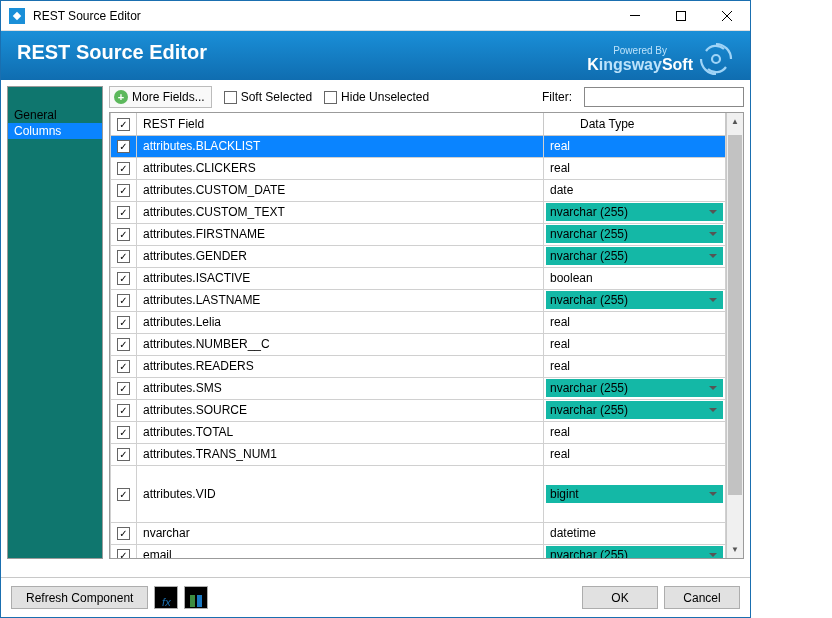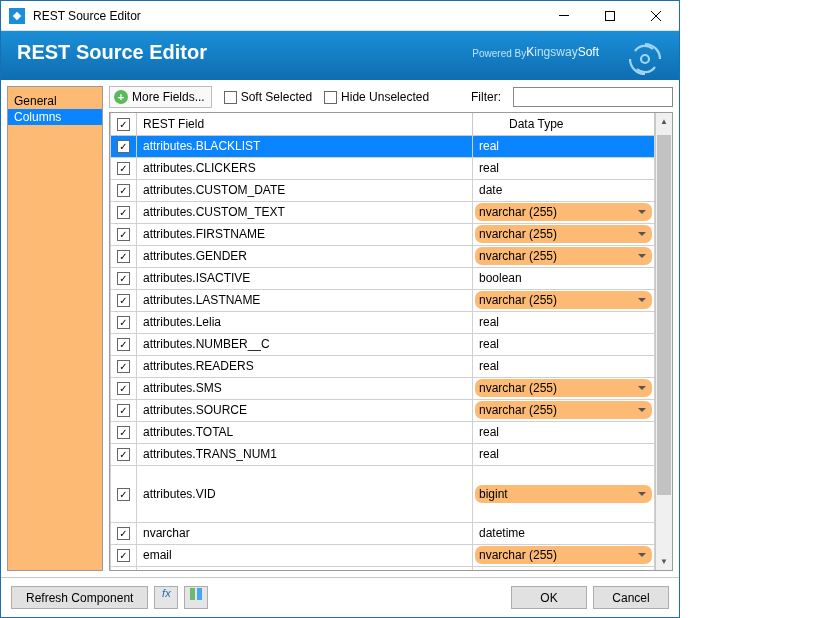--- a/index.html
+++ b/index.html
@@ -1,33 +1,33 @@
 <!DOCTYPE html>
 <html><head>
 <meta charset="utf-8">
 <style>
   * { box-sizing: border-box; margin: 0; padding: 0; }
   body { font-family: "Segoe UI", Tahoma, sans-serif; font-size: 12px; background: #fff; color: #000; }
-  .window { width: 680px; height: 618px; border: 1px solid #1a6fb0; display: flex; flex-direction: column; }
+  .window { width: 751px; height: 618px; border: 1px solid #1a6fb0; display: flex; flex-direction: column; }
   .titlebar { height: 30px; display: flex; align-items: center; background: #fff; border-bottom: 1px solid #e0e0e0; }
   .titlebar-icon { width: 16px; height: 16px; background: #1a8fd8; margin: 0 8px; position: relative; }
   .titlebar-icon::after { content:""; position:absolute; width:6px; height:6px; background:#fff; top:5px; left:5px; transform: rotate(45deg);}
   .titlebar-title { flex: 1; font-size: 12px; }
   .winbtn { width: 46px; height: 30px; display:flex; align-items:center; justify-content:center; cursor: default; }
 
   .header { background: linear-gradient(180deg, #1a8fd8 0%, #0f6db0 100%); color: #fff; padding: 10px 16px 12px; display:flex; align-items:center; position: relative; }
   .header-text h1 { font-size: 20px; font-weight: 600; margin-bottom: 4px; }
   .header-text p { font-size: 12px; font-weight: 400; }
-  .header-logo { position:absolute; right: 80px; top: 14px; color:#bde3fb; font-size:10px; display:flex; flex-direction:row; align-items:flex-end; }
-  .header-logo .brand { font-size:12px; font-weight:400; }
+  .header-logo { position:absolute; right: 57px; top: 14px; color:#bde3fb; font-size:10px; display:flex; flex-direction:column; align-items:center; }
+  .header-logo .brand { font-size:16px; font-weight:700; }
   .header-logo .brand span { color:#fff; }
   .header-swirl { position:absolute; right: 16px; top: 10px; }
 
   .body { flex: 1; display: flex; padding: 6px; gap: 6px; min-height: 0; }
-  .sidetabs { width: 96px; border: 1px solid #9b9b9b; background: #fdba74; padding: 6px 0; }
+  .sidetabs { width: 96px; border: 1px solid #9b9b9b; background: #0f766e; padding: 20px 0; }
   .sidetab { padding: 0 6px; height: 16px; line-height:16px; font-size: 12px; cursor: default; }
   .sidetab.active { background: #0a84ff; color: #fff; }
 
   .main { flex: 1; display: flex; flex-direction: column; min-height: 0; }
   .toolbar { height: 22px; display: flex; align-items: center; gap: 12px; margin-bottom: 4px; }
   .morefields { display:flex; align-items:center; border:1px solid #bcbcbc; height:22px; padding:0 6px 0 4px; gap:4px; background:#f9f9f9;}
   .plus-icon { width:14px; height:14px; border-radius:50%; background:#5cb85c; display:flex; align-items:center; justify-content:center; color:#fff; font-size:11px; font-weight:bold; }
   .chklabel { display:flex; align-items:center; gap:4px; }
   .chkbox { width:13px; height:13px; border:1px solid #666; background:#fff; display:inline-flex; align-items:center; justify-content:center; font-size:10px; }
   .filter-label { margin-left:auto; }
@@ -36,30 +36,30 @@
   .gridwrap { flex:1; border:1px solid #9b9b9b; display:flex; min-height:0; position:relative; }
   .grid { flex:1; overflow:hidden; }
   table { width:100%; border-collapse: collapse; table-layout: fixed; }
   th { background:#fff; border:1px solid #c8c8c8; border-top:none; text-align:left; font-weight:400; padding:3px 6px; font-size:12px; height:22px;}
   th:first-child { width:26px; text-align:center; }
   th.col-type { width:182px;padding-left:36px; }
   td { border:1px solid #d0d0d0; padding:2px 6px; height:22px; font-size:12px; }
   td.chkcell { text-align:center; width:26px; }
   tr.selected td { background:#0a84ff; color:#fff; }
   tr.selected .chkbox { background:#fff; color:#000;}
-  .dt-combo { background:#fdba74; display:flex; align-items:center; height:18px; margin:-1px -4px; padding:0 4px; position:relative;border-radius:7px;}
+  .dt-combo { background:#14b8a6; display:flex; align-items:center; height:18px; margin:-1px -4px; padding:0 4px; position:relative;}
   .dt-combo::after { content:""; position:absolute; right:6px; top:7px; width:0; height:0; border-left:4px solid transparent; border-right:4px solid transparent; border-top:4px solid #555;}
   .vscroll { width:17px; background:#f0f0f0; border-left:1px solid #c8c8c8; position:relative;}
   .vscroll-thumb { position:absolute; top:22px; left:1px; right:1px; height:360px; background:#c2c2c2;}
   .vscroll-btn { position:absolute; left:0; right:0; height:17px; background:#f0f0f0; display:flex; align-items:center; justify-content:center; font-size:8px; color:#555;}
   .vscroll-btn.up { top:0;} .vscroll-btn.down { bottom:0;}
 
-  .footer { border-top:1px solid #c8c8c8; padding:8px 10px; display:flex; align-items:center; gap:6px;}
+  .footer { border-top:1px solid #c8c8c8; padding:8px 10px; display:flex; align-items:center; gap:6px;margin-top:12px;}
   .btn { height:23px; border:1px solid #adadad; background:#e1e1e1; padding:0 14px; font-size:12px; cursor: default;}
-  .iconbtn { width:24px; height:23px; border:1px solid #adadad; background:#e5e5e5; display:flex; align-items:flex-start; justify-content:center; font-size:11px;}
+  .iconbtn { width:24px; height:23px; border:1px solid #adadad; background:#000000; display:flex; align-items:flex-end; justify-content:center; font-size:11px;}
   .spacer { flex:1; }
 </style>
 </head>
 <body>
 
 <div class="window">
   <div class="titlebar">
     <div class="titlebar-icon"></div>
     <div class="titlebar-title">REST Source Editor</div>
     <div class="winbtn">

